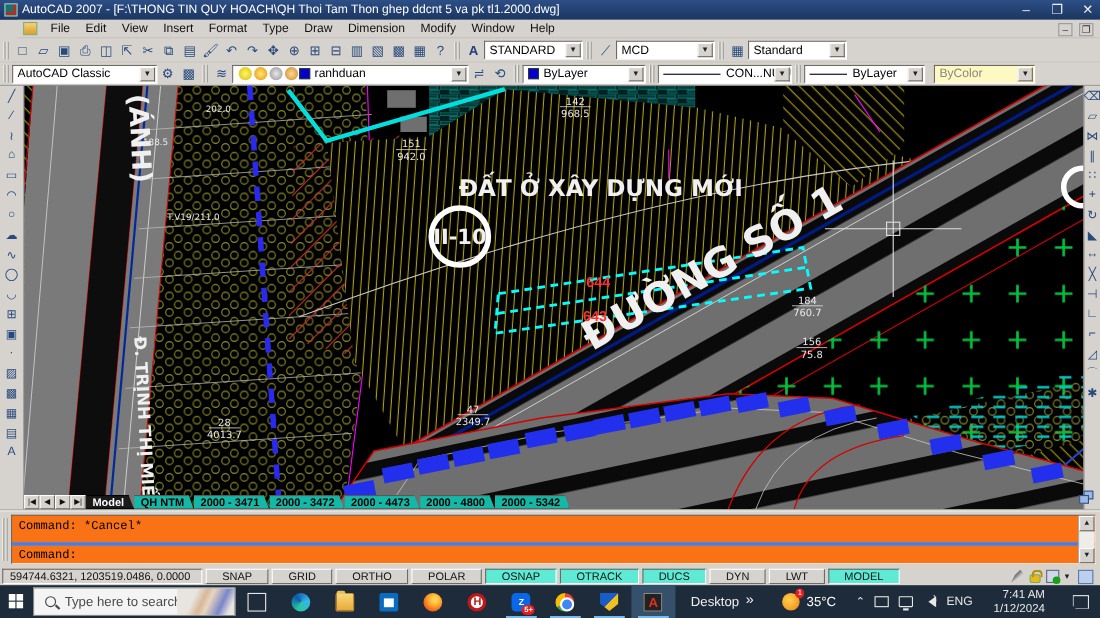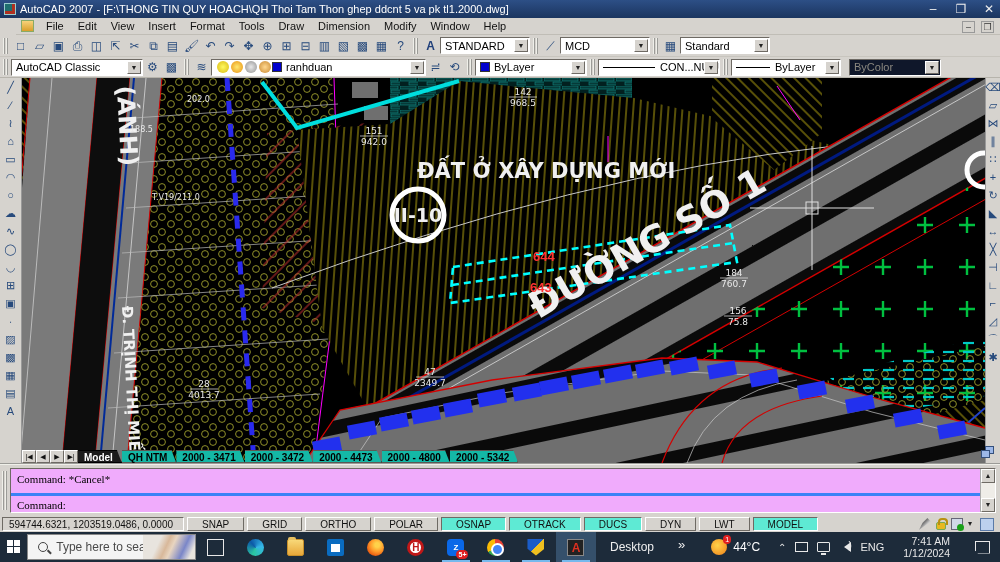--- a/index.html
+++ b/index.html
@@ -29,21 +29,21 @@
   #toolbar1 { top:35px; height:22px; border-bottom:1px solid #c8c5be; }
   #toolbar2 { top:57px; height:21px; border-bottom:1px solid #b7b4ac; }
   .grip { width:5px; height:16px; margin:0 3px; border-left:2px ridge #efefe9; border-right:2px ridge #efefe9; }
   .tbtn { width:19px; height:18px; display:flex; align-items:center; justify-content:center;
     color:#274a7c; font-size:12px; border:1px solid transparent; }
   .combo { height:17px; background:#fff; border:1px solid; border-color:#6e6a64 #fff #fff #6e6a64;
     display:flex; align-items:center; font-size:11px; color:#000; position:relative; padding-left:4px; overflow:hidden;}
   .combo .arrow { position:absolute; right:1px; top:1px; bottom:1px; width:14px; background:#d6d3ce;
     border:1px solid; border-color:#fff #6e6a64 #6e6a64 #fff; font-size:7px; color:#222;
     display:flex; align-items:center; justify-content:center; }
-  .combo.disabled { background:#0f172a; color:#8a877f; }
+  .combo.disabled { background:#fef9c3; color:#8a877f; }
   .chip { width:10px; height:10px; margin-right:4px; background:#0000cc; border:1px solid #333; flex:none;}
   .linesample { width:52px; border-top:1.6px solid #000; margin-right:5px; flex:none;}
   .minicon { width:12px; height:12px; border-radius:50%; margin:0 1px; flex:none; }
   
   #main { position:absolute; left:0; top:78px; width:1000px; height:385px; background:#000; }
   .toolstrip { position:absolute; top:0; height:385px; background:#d6d3ce; z-index:5; }
   #leftstrip { left:0; width:22px; border-right:1px solid #999; }
   #rightstrip { right:0; width:15px; border-left:1px solid #999; }
   .toolstrip .tbtn { width:100%; height:18px; font-size:11px; }
   #canvas { position:absolute; left:22px; top:0; width:963px; height:385px; }
@@ -54,22 +54,22 @@
   .tab { height:13px; padding:0 8px 0 6px; font-size:10px; line-height:13px; background:#14b8a6; color:#000;
     border:1px solid #5c5954; border-left:none; clip-path:polygon(0 0, calc(100% - 5px) 0, 100% 100%, 0 100%);font-weight:bold; }
   .tab.active { background:#1a1a1a; color:#fff; font-weight:bold; border-color:#000; }
   #restore-mini { position:absolute; right:4px; top:368px; width:15px; height:13px; z-index:6; }
   #restore-mini .sq { position:absolute; width:9px; height:8px; background:#9db8e8; border:1px solid #35507c; }
   
   #command { position:absolute; left:0; top:463px; width:1000px; height:53px; background:#d6d3ce;
     border-top:2px groove #efefe9; padding:3px 4px 3px 10px; }
   #cmdgrip { position:absolute; left:2px; top:6px; bottom:6px; width:5px;
     border-left:2px ridge #efefe9; border-right:2px ridge #efefe9; }
-  #cmdinner { position:relative; width:100%; height:100%; background:#f0abfc; border:1px solid;
-    border-color:#6e6a64 #fff #fff #6e6a64; font-family:Liberation Serif, serif; font-size:11px; color:#000; }
+  #cmdinner { position:relative; width:100%; height:100%; background:#f97316; border:1px solid;
+    border-color:#6e6a64 #fff #fff #6e6a64; font-family:Liberation Mono, monospace; font-size:11px; color:#000; }
   #cmdhist { padding:4px 6px 2px; height:24px; }
   #cmdline { padding:3px 6px; border-top:3px solid #3b82f6; }
   #cmdscroll { position:absolute; right:0; top:0; bottom:0; width:15px; background:#efede8;
     border-left:1px solid #aaa; display:flex; flex-direction:column; justify-content:space-between; }
   #cmdscroll div { height:14px; background:#d6d3ce; border:1px solid; border-color:#fff #6e6a64 #6e6a64 #fff;
     font-size:7px; text-align:center; line-height:13px; color:#222; }
   
   #statusbar { position:absolute; left:0; top:516px; width:1000px; height:16px; background:#d6d3ce;
     display:flex; align-items:center; font-size:10px; }
   #coords { width:182px; height:14px; margin-left:2px; padding:1px 6px; border:1px solid;
@@ -117,21 +117,21 @@
   .ic-zalo { background:#0a68e8; border-radius:4px; color:#fff; font-size:8px; font-weight:bold; text-align:center; line-height:17px; }
   .badge { position:absolute; right:-4px; bottom:-3px; background:#e02020; color:#fff; font-size:7px; line-height:9px;
     padding:0 2px; border-radius:5px; }
   .ic-chrome { border-radius:50%; background:conic-gradient(#ea4335 0 33%,#34a853 33% 66%,#fbbc05 66% 100%); }
   .ic-chrome:before { content:""; position:absolute; left:4px; top:4px; width:9px; height:9px; border-radius:50%;
     background:#4285f4; border:2px solid #fff; }
   .ic-security-shield { clip-path:polygon(0 0,100% 0,100% 60%,50% 100%,0 60%);
     background:linear-gradient(135deg,#1a5cc8 50%,#f0c020 50%); }
   .ic-autocad { background:#222; color:#e03020; font-weight:bold; font-size:12px; text-align:center; line-height:17px;
     border:1px solid #888; }
-  #deskzone { display:flex; align-items:center; gap:24px; margin-left:14px; font-size:12px; color:#eee; }
+  #deskzone { display:flex; align-items:center; gap:6px; margin-left:14px; font-size:12px; color:#eee; }
   #weather { display:flex; align-items:center; gap:6px; margin-left:26px; }
   .sun-ico { width:16px; height:16px; border-radius:50%; background:radial-gradient(circle at 40% 40%,#ffd24a,#f08018); position:relative; }
   .sun-ico .badge { right:-4px; top:-4px; bottom:auto; }
   #tray { display:flex; align-items:center; gap:9px; margin-left:18px; font-size:11px; color:#e8e8e8; }
   .tr-caret { font-size:10px; }
   .tr-rect { width:13px; height:10px; border:1.4px solid #e8e8e8; }
   .tr-net { width:13px; height:10px; border:1.4px solid #e8e8e8; border-radius:1px; position:relative; }
   .tr-net:after { content:""; position:absolute; left:3px; bottom:-4px; width:5px; height:2px; background:#e8e8e8; }
   .tr-spk { width:0; height:0; border:5px solid transparent; border-right:7px solid #e8e8e8; position:relative; }
   .tr-spk:after{ content:")"; position:absolute; left:4px; top:-7px; color:#e8e8e8; font-size:10px;}
@@ -156,21 +156,21 @@
   </div>
 
   <div id="menubar">
     <span class="docicon"></span>
     <span id="menuitems" style="display:flex">
         <span class="menu-item">File</span>
         <span class="menu-item">Edit</span>
         <span class="menu-item">View</span>
         <span class="menu-item">Insert</span>
         <span class="menu-item">Format</span>
-        <span class="menu-item">Tools</span>
+        <span class="menu-item">Type</span>
         <span class="menu-item">Draw</span>
         <span class="menu-item">Dimension</span>
         <span class="menu-item">Modify</span>
         <span class="menu-item">Window</span>
         <span class="menu-item">Help</span>
       </span>
     <div class="mdibtns">
       <span>–</span>
       <span>❐</span>
       <span>✕</span>
@@ -593,21 +593,21 @@
         </div>
       </span>
     <div id="deskzone">
       <span>Desktop</span>
       <span style="font-size:13px;margin-top:-6px">»</span>
     </div>
     <div id="weather">
       <span class="sun-ico">
           <span class="badge">1</span>
         </span>
-      <span style="font-size:12px">44°C</span>
+      <span style="font-size:12px">35°C</span>
     </div>
     <div id="tray">
       <span class="tr-caret">⌃</span>
       <span class="tr-rect"></span>
       <span class="tr-net"></span>
       <span class="tr-spk"></span>
       <span style="font-size:11px">ENG</span>
       <span id="clock">
         <span>7:41 AM</span><br>
         <span>1/12/2024</span>

